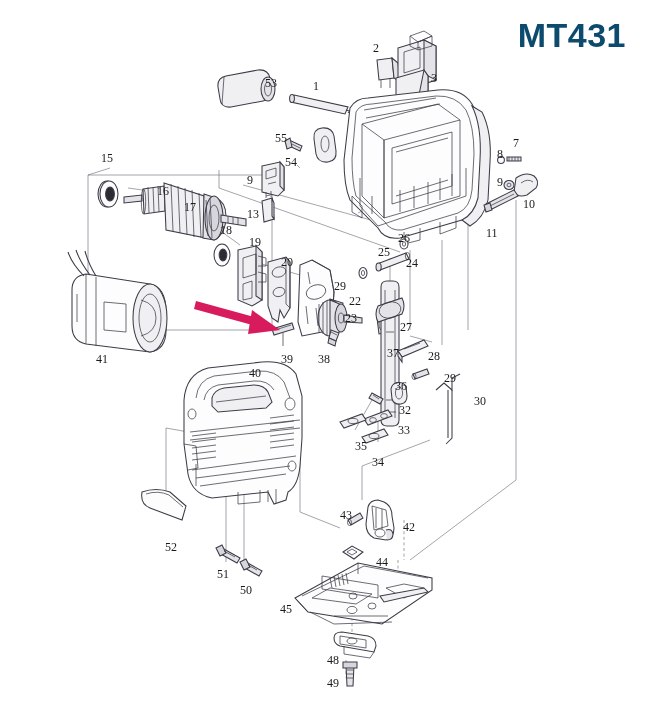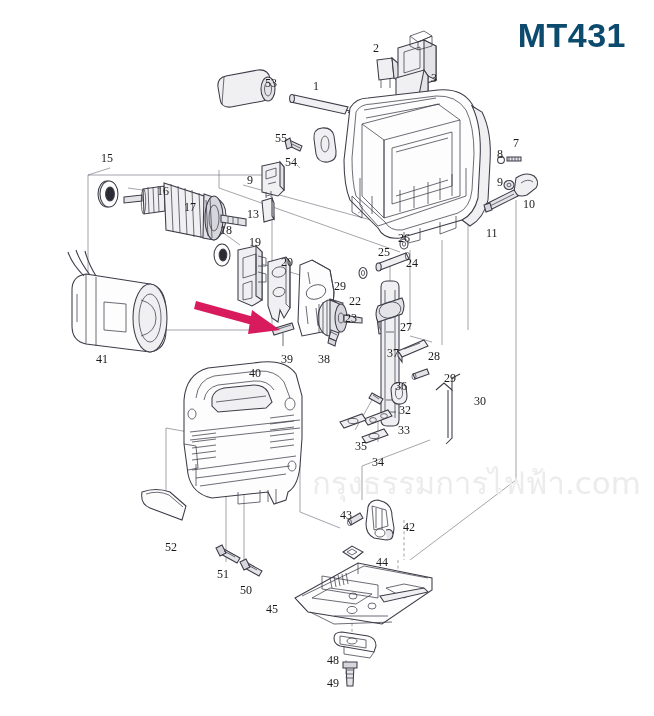--- a/index.html
+++ b/index.html
@@ -485,21 +485,20 @@
 
     <g>
       <path d="M196 301 L258 318 L256 326 L194 309 Z" fill="#D81B5C"></path>
       <path d="M252 310 L280 330 L248 334 Z" fill="#D81B5C"></path>
     </g>
 
   </svg>
 
   <div id="model-title">MT431</div>
 
-  <div id="watermark">กรุงธรรมการไฟฟ้า.com</div>
 
   <div id="callouts">
       <div class="num" style="left: 265px; top: 65px; margin-top: 12px;">53</div>
       <div class="num" style="left: 313px; top: 80px;">1</div>
       <div class="num" style="left: 373px; top: 42px;">2</div>
       <div class="num" style="left: 431px; top: 72px;">3</div>
       <div class="num" style="left: 285px; top: 116px; margin-top: 40px;">54</div>
       <div class="num" style="left: 275px; top: 132px;">55</div>
       <div class="num" style="left: 513px; top: 137px;">7</div>
       <div class="num" style="left: 497px; top: 148px;">8</div>
@@ -530,21 +529,21 @@
       <div class="num" style="left: 355px; top: 440px;">35</div>
       <div class="num" style="left: 359px; top: 380px; margin-left: 36px;">36</div>
       <div class="num" style="left: 387px; top: 347px;">37</div>
       <div class="num" style="left: 318px; top: 353px;">38</div>
       <div class="num" style="left: 281px; top: 353px;">39</div>
       <div class="num" style="left: 249px; top: 367px;">40</div>
       <div class="num" style="left: 96px; top: 353px;">41</div>
       <div class="num" style="left: 403px; top: 521px;">42</div>
       <div class="num" style="left: 340px; top: 509px;">43</div>
       <div class="num" style="left: 376px; top: 556px;">44</div>
-      <div class="num" style="left: 266px; top: 603px;">45</div>
+      <div class="num" style="left: 280px; top: 603px;">45</div>
       <div class="num" style="left: 327px; top: 654px;">48</div>
       <div class="num" style="left: 327px; top: 677px;">49</div>
       <div class="num" style="left: 240px; top: 584px;">50</div>
       <div class="num" style="left: 217px; top: 568px;">51</div>
       <div class="num" style="left: 165px; top: 541px;">52</div>
     </div>
 
 </div>
 
 </body></html>

